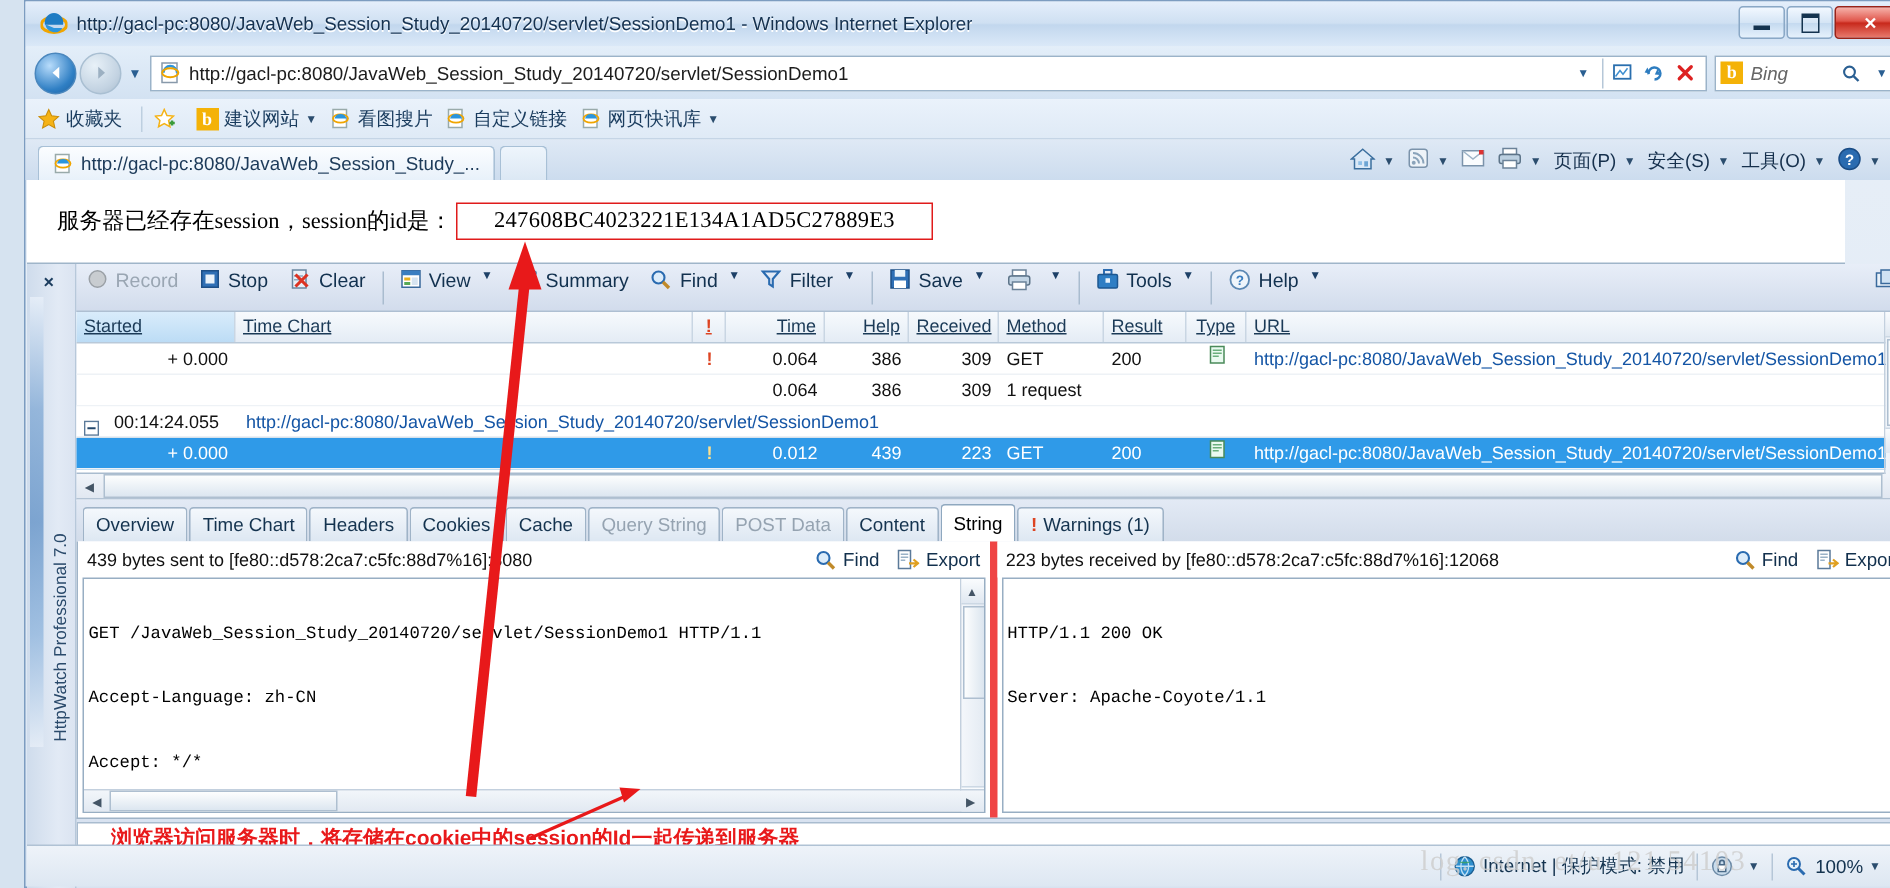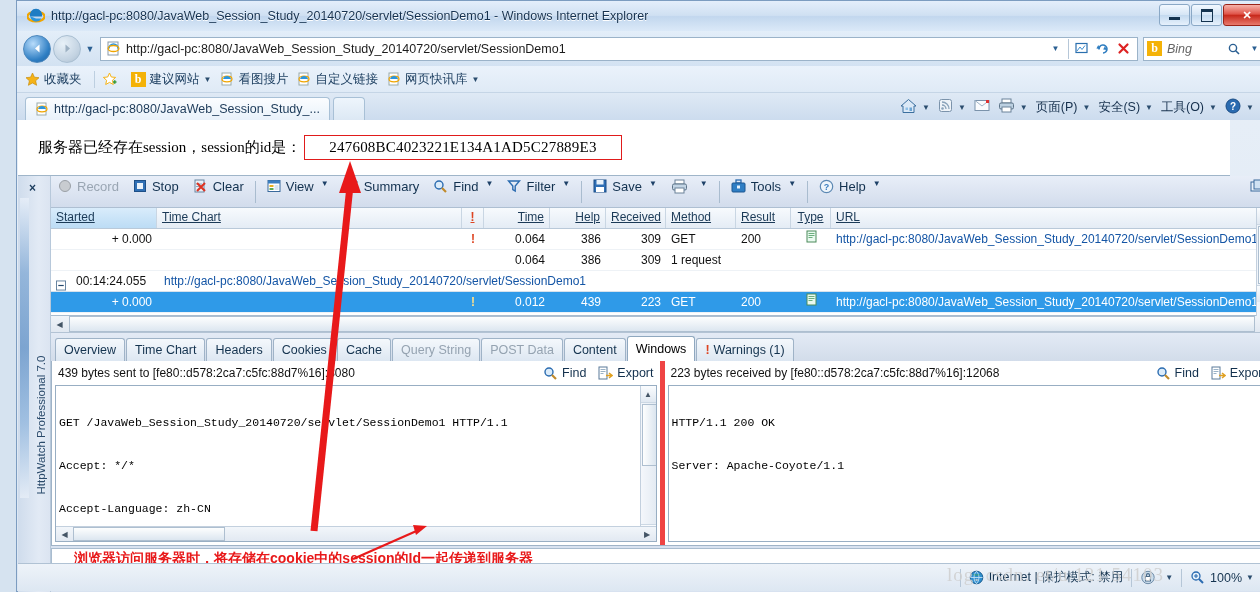--- a/index.html
+++ b/index.html
@@ -786,21 +786,21 @@
 
     <div class="detail-tabs">
       <div class="dtab">Overview</div>
       <div class="dtab">Time Chart</div>
       <div class="dtab">Headers</div>
       <div class="dtab">Cookies</div>
       <div class="dtab">Cache</div>
       <div class="dtab dis">Query String</div>
       <div class="dtab dis">POST Data</div>
       <div class="dtab">Content</div>
-      <div class="dtab active">Windows</div>
+      <div class="dtab active">String</div>
       <div class="dtab">
         <span class="bang">!</span>
         <span>Warnings (1)</span>
       </div>
     </div>
 
     <div class="panes">
 
       <div class="pane">
         <div class="pane-head">
@@ -821,22 +821,22 @@
                   <path d="M2.5 3.5 h5 M2.5 5.5 h5 M2.5 7.5 h3" stroke="#9ab2c7"></path>
                   <path d="M8 9.5 h5 M11 7 l3 2.5 l-3 2.5" fill="none" stroke="#e0a020" stroke-width="1.5"></path>
                 </svg>
             </span>
             <span>Export</span>
           </div>
         </div>
         <div class="pane-body">
           <div class="code">
             <div>GET /JavaWeb_Session_Study_20140720/servlet/SessionDemo1 HTTP/1.1</div>
+            <div>Accept-Language: zh-CN</div>
             <div>Accept: */*</div>
-            <div>Accept-Language: zh-CN</div>
             
             
             
             
             
           </div>
           <div class="vsb">
             <div class="sb-arrow" style="width:15px">▲</div>
             <div class="sb-thumb" style="width:13px;height:60px"></div>
             <div class="sb-arrow" style="width:15px;position:absolute;bottom:0;border:none;border-top:1px solid #ccd8e4">▼</div>

